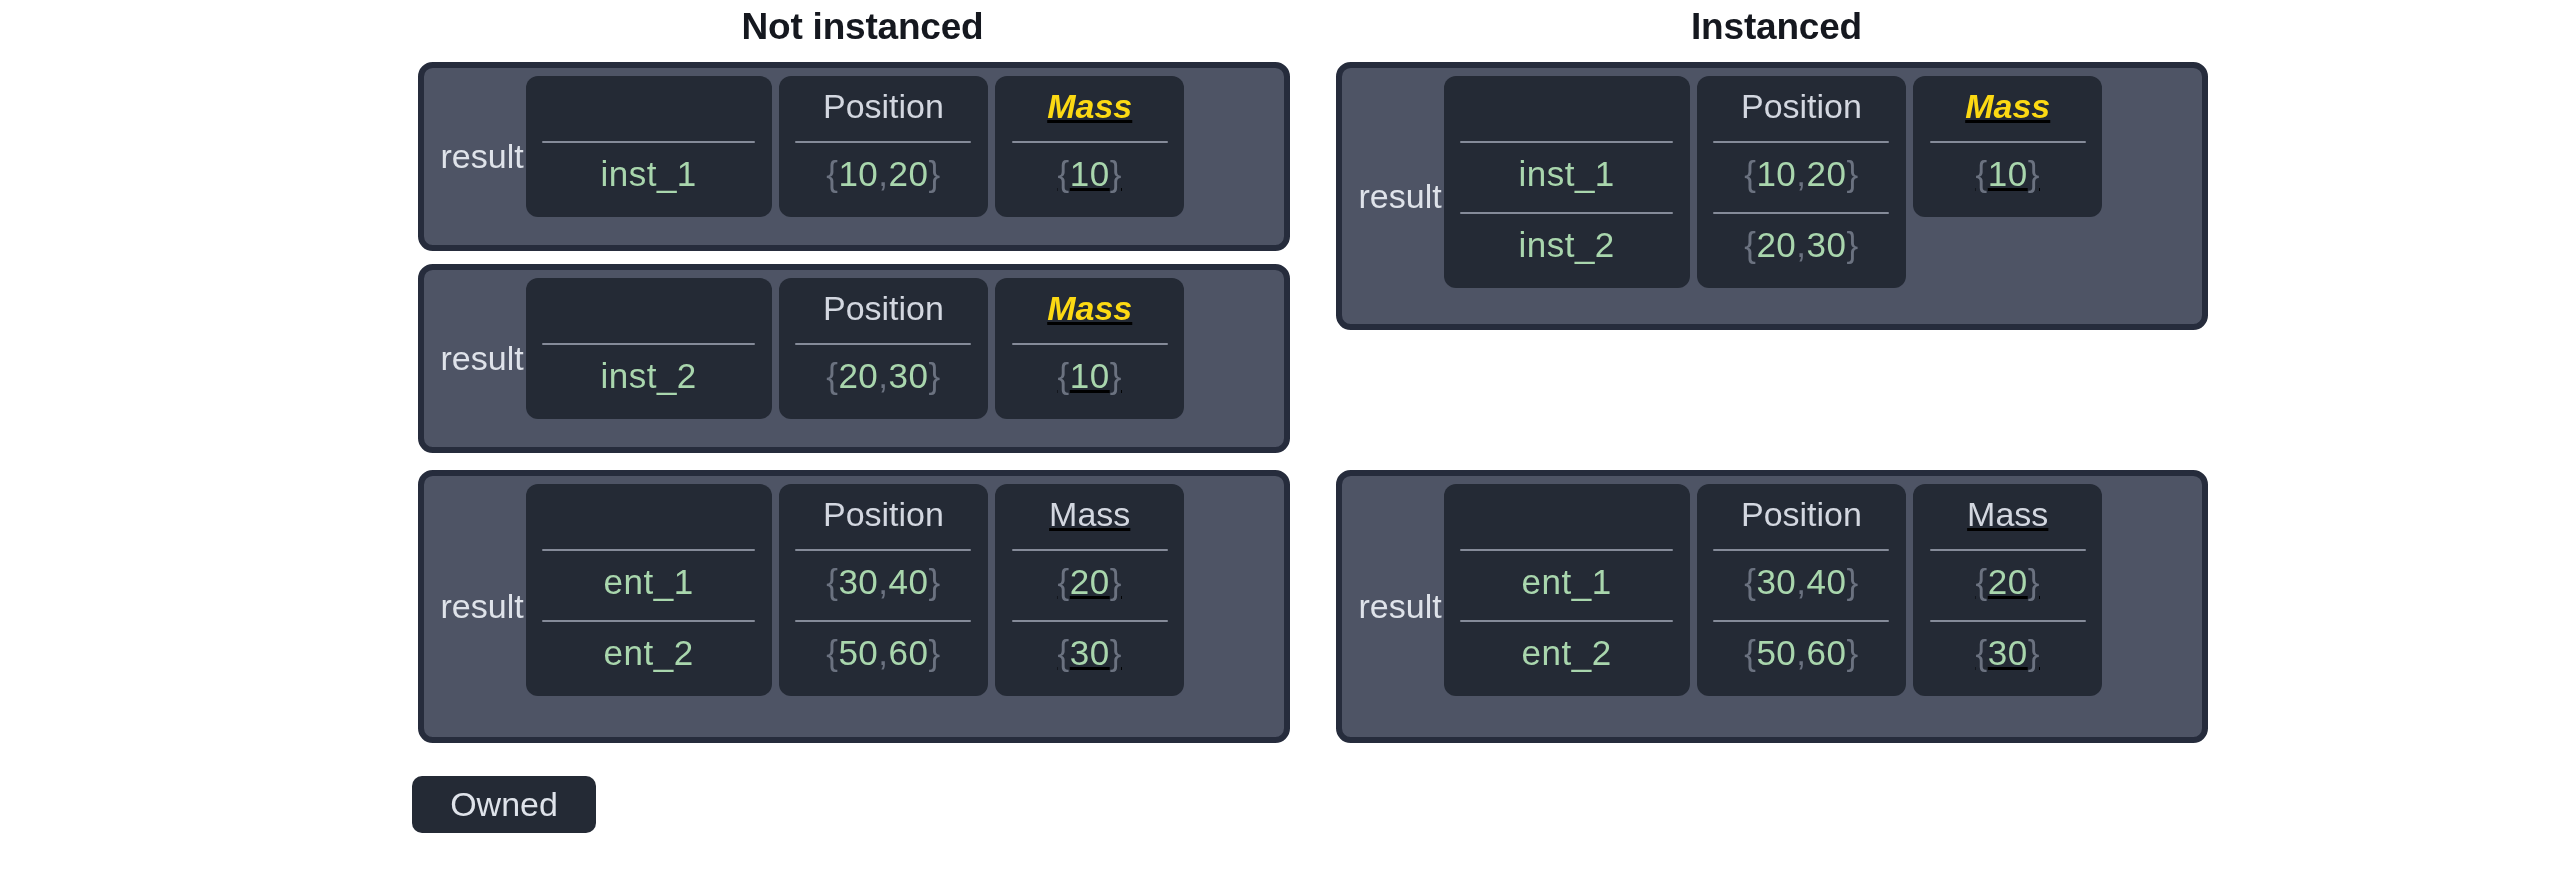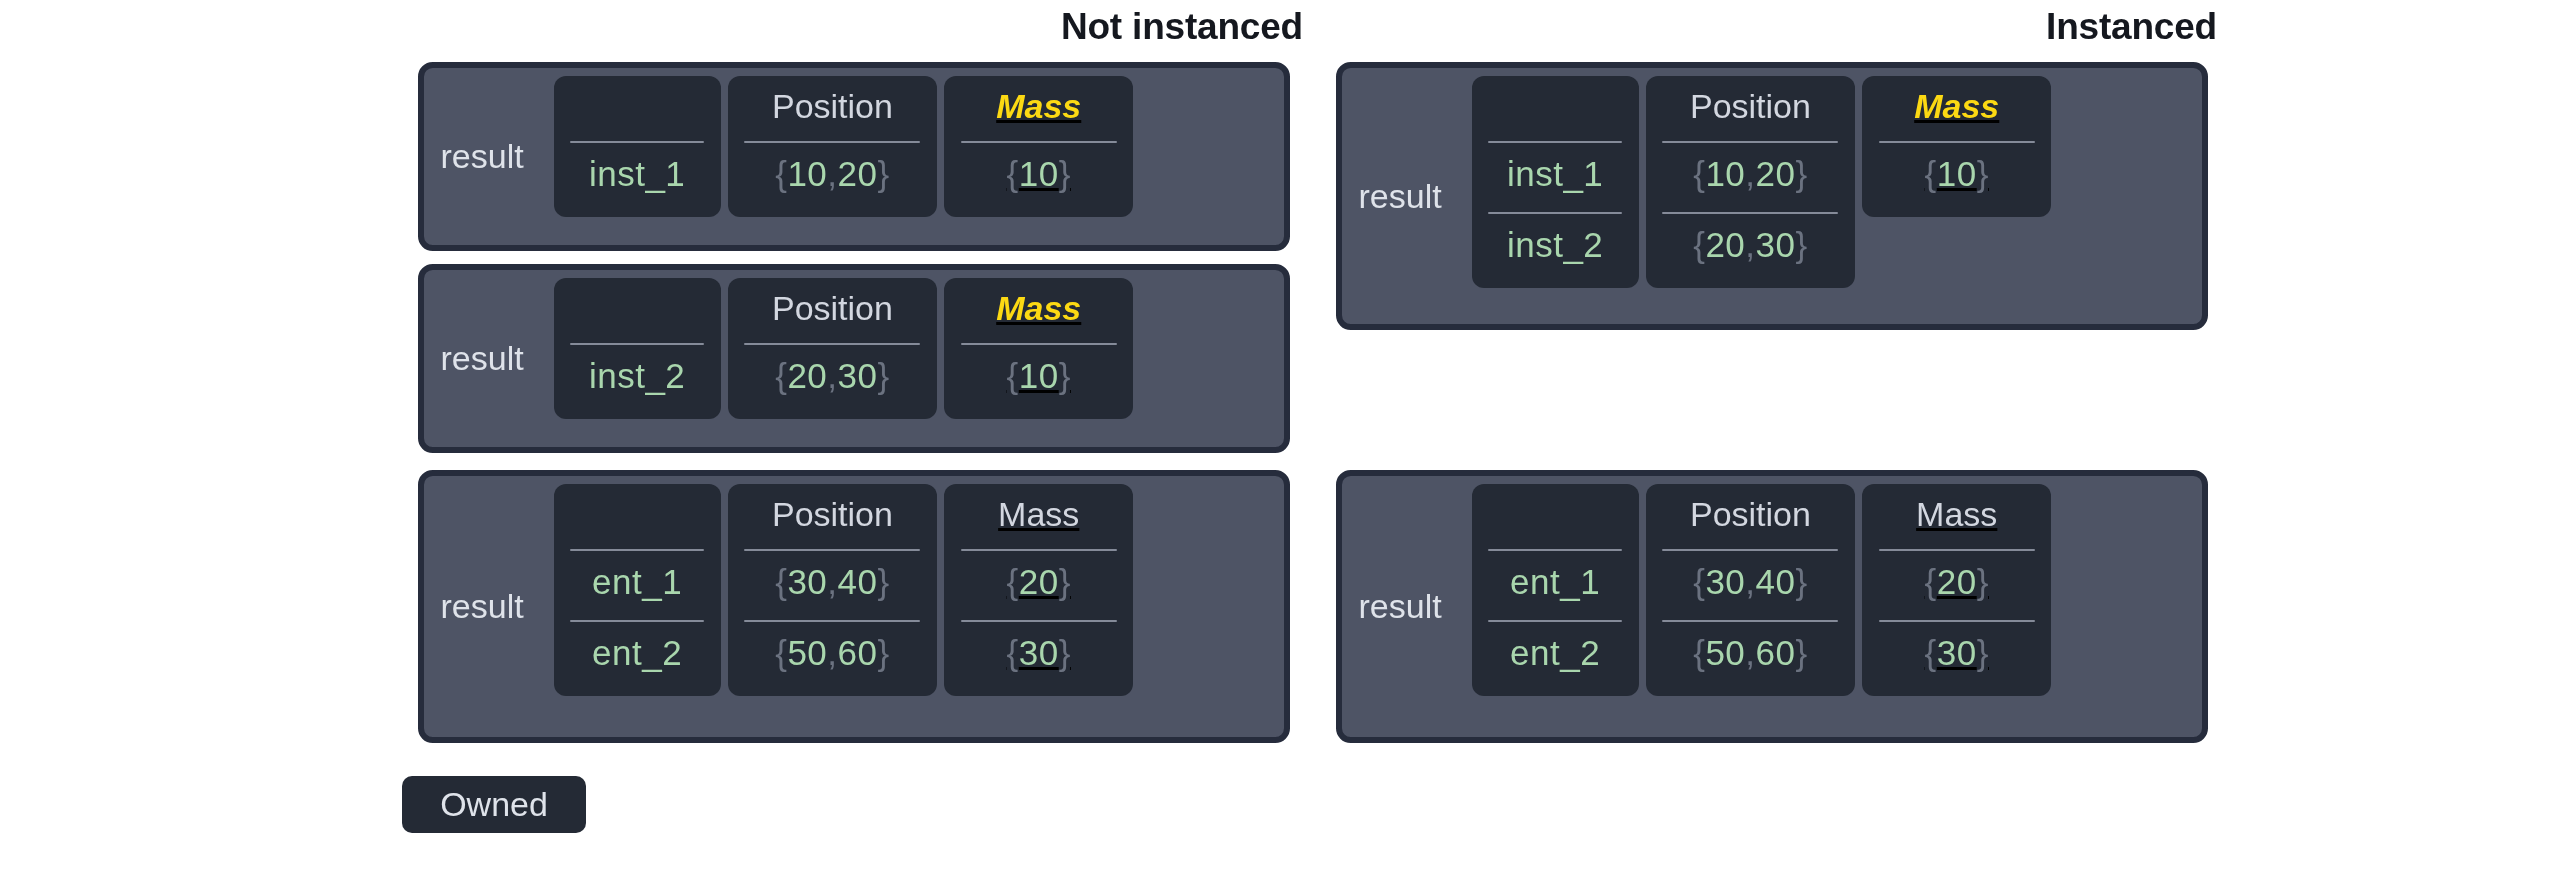--- a/index.html
+++ b/index.html
@@ -17,21 +17,21 @@
     height: 870px;
     background: #ffffff;
   }
 
   
   .col-title {
     position: absolute;
     font-size: 37px;
     font-weight: bold;
     color: #15181f;
-    text-align: right;
+    text-align: center;
     letter-spacing: -0.2px;
     white-space: nowrap;
   }
   #title-left  { left: 422px;  top: 6.4px;  width: 881px; }
   #title-right { left: 1336px; top: 6.4px;  width: 881px; }
 
   
   .panel {
     position: absolute;
     background: #4e5465;
@@ -100,35 +100,35 @@
     display: flex;
     align-items: center;
     justify-content: center;
     font-size: 35px;
     color: #a9d6ad;
     white-space: nowrap;
     letter-spacing: 0.5px;
   }
 
   
-  .w-name { width: 167px; margin-left: 28px; }
+  .w-name { width: 246px; }
   .w-pos  { width: 209px; }
   .w-mass { width: 189px; text-decoration: underline; }
 
   
   #panel-ni-1 { left: 418px;  top: 62px;  width: 872px; height: 189px; }
   #panel-ni-2 { left: 418px;  top: 264px; width: 872px; height: 189px; }
   #panel-ni-3 { left: 418px;  top: 470px; width: 872px; height: 273px; }
   #panel-in-1 { left: 1336px; top: 62px;  width: 872px; height: 268px; }
   #panel-in-2 { left: 1336px; top: 470px; width: 872px; height: 273px; }
 
   
   .legend {
     position: absolute;
-    left: 402px;
+    left: 412px;
     top: 776px;
     display: flex;
     gap: 18.4px;
   }
   .chip {
     background: #242a35;
     border-radius: 10px;
     height: 57px;
     min-width: 184px;
     display: flex;

